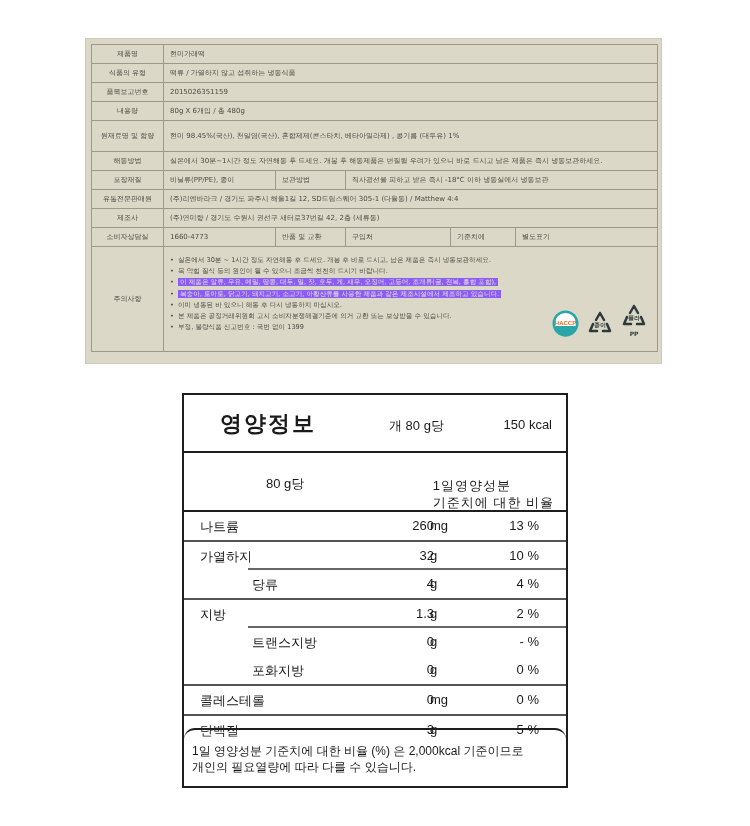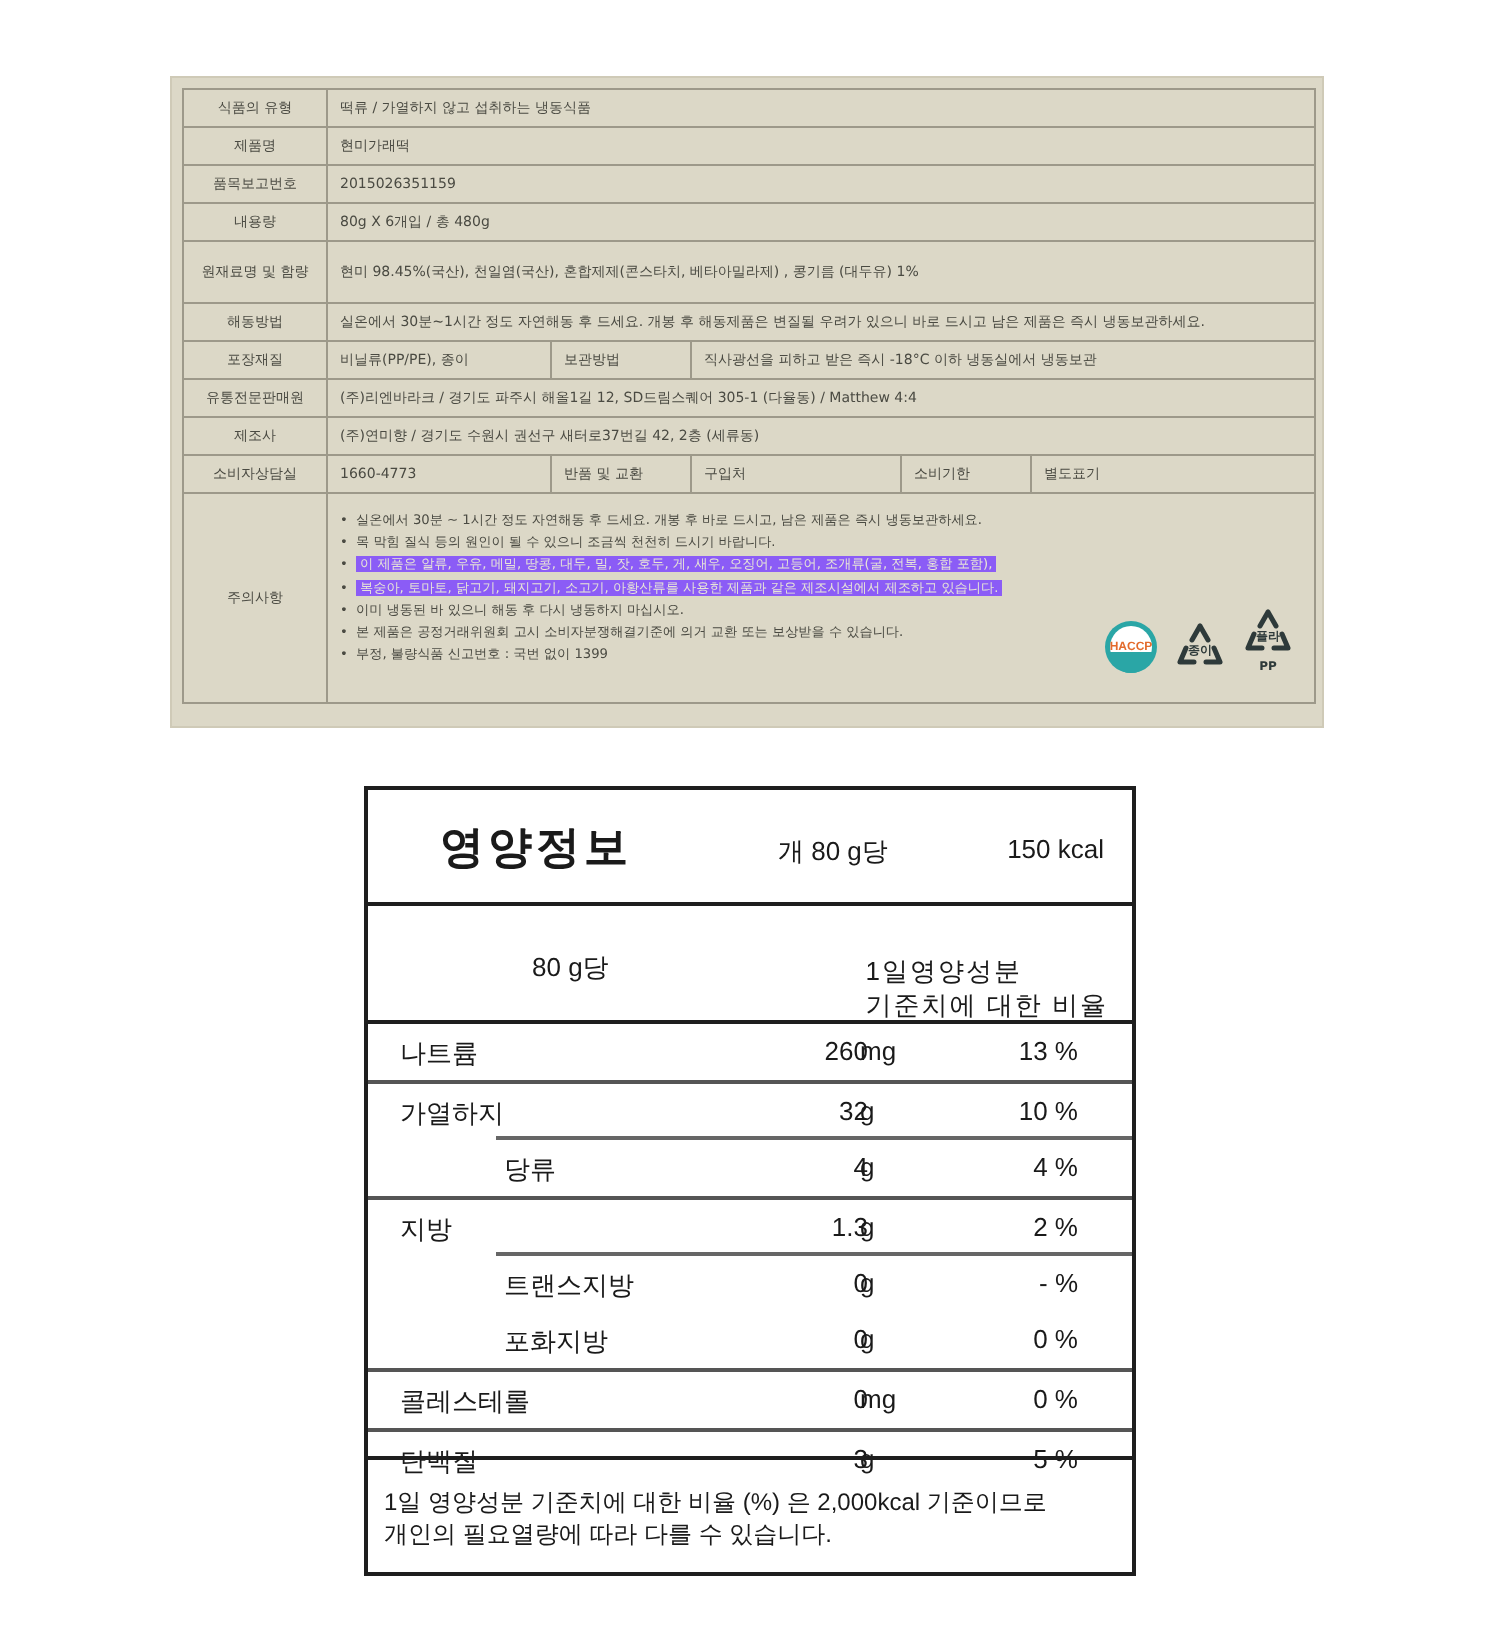--- a/index.html
+++ b/index.html
@@ -28,43 +28,43 @@
   .nut-per { position:absolute; left:82px; top:22px; font-size:13px; }
   .nut-dv { position:absolute; right:12px; top:24px; font-size:13px; text-align:left; line-height:17px; letter-spacing:1px; }
   .nut-row { position:relative; height:28px; font-size:13px; }
   .nut-row .name { position:absolute; top:6px; }
   .nut-row .amt { position:absolute; top:6px; left:190px; width:60px; text-align:right; }
   .nut-row .unit { position:absolute; top:6px; left:246px; }
   .nut-row .pct { position:absolute; top:6px; right:27px; text-align:right; }
   .line-full { border-bottom:2px solid #555;padding-left:16px; }
   .line-ind { position:relative; }
   .line-ind::after { content:""; position:absolute; left:64px; right:0; bottom:0; border-bottom:2px solid #666; }
-  .nut-foot { position:absolute; left:0; right:0; bottom:0; height:58px; border-top:2px solid #1e1e1e; font-size:12px; padding:13px 0 0 8px; box-sizing:border-box; line-height:16px; }
+  .nut-foot { position:absolute; left:0; right:0; bottom:0; height:58px; border-top:2px solid #1e1e1e; font-size:12px; padding:13px 0 0 8px; box-sizing:border-box; line-height:16px;border-radius:11px; }
 </style>
 </head>
 <body>
 
 <div class="info-panel">
   <table class="info-table">
     <colgroup>
       <col style="width:72px">
         <col style="width:112px">
         <col style="width:70px">
         <col style="width:105px">
         <col style="width:65px">
         <col style="width:142px">
     </colgroup>
     <tbody>
         <tr>
+      <td class="lbl">제품명</td>
+      <td colspan="5">현미가래떡</td>
+    </tr>
+    <tr>
       <td class="lbl">식품의 유형</td>
       <td colspan="5">떡류 / 가열하지 않고 섭취하는 냉동식품</td>
-    </tr>
-    <tr>
-      <td class="lbl">제품명</td>
-      <td colspan="5">현미가래떡</td>
     </tr>
     <tr>
       <td class="lbl">품목보고번호</td>
       <td colspan="5">2015026351159</td>
     </tr>
     <tr>
       <td class="lbl">내용량</td>
       <td colspan="5">80g X 6개입 / 총 480g</td>
     </tr>
     <tr>
@@ -87,21 +87,21 @@
     </tr>
     <tr>
       <td class="lbl">제조사</td>
       <td colspan="5">(주)연미향 / 경기도 수원시 권선구 새터로37번길 42, 2층 (세류동)</td>
     </tr>
     <tr>
       <td class="lbl">소비자상담실</td>
       <td>1660-4773</td>
       <td class="sub">반품 및 교환</td>
       <td>구입처</td>
-      <td class="sub">소비기한</td>
+      <td class="sub">기준치에</td>
       <td>별도표기</td>
     </tr>
     <tr>
       <td class="lbl" style="height:104px;">주의사항</td>
       <td colspan="5" style="position:relative;padding:0;vertical-align:top;">
         <ul class="notes">
           <li>실온에서 30분 ~ 1시간 정도 자연해동 후 드세요. 개봉 후 바로 드시고, 남은 제품은 즉시 냉동보관하세요.</li>
           <li>목 막힘 질식 등의 원인이 될 수 있으니 조금씩 천천히 드시기 바랍니다.</li>
           <li><span class="hl">이 제품은 알류, 우유, 메밀, 땅콩, 대두, 밀, 잣, 호두, 게, 새우, 오징어, 고등어, 조개류(굴, 전복, 홍합 포함),</span></li>
           <li style="padding-left:8px;"><span class="hl">복숭아, 토마토, 닭고기, 돼지고기, 소고기, 아황산류를 사용한 제품과 같은 제조시설에서 제조하고 있습니다.</span></li>

